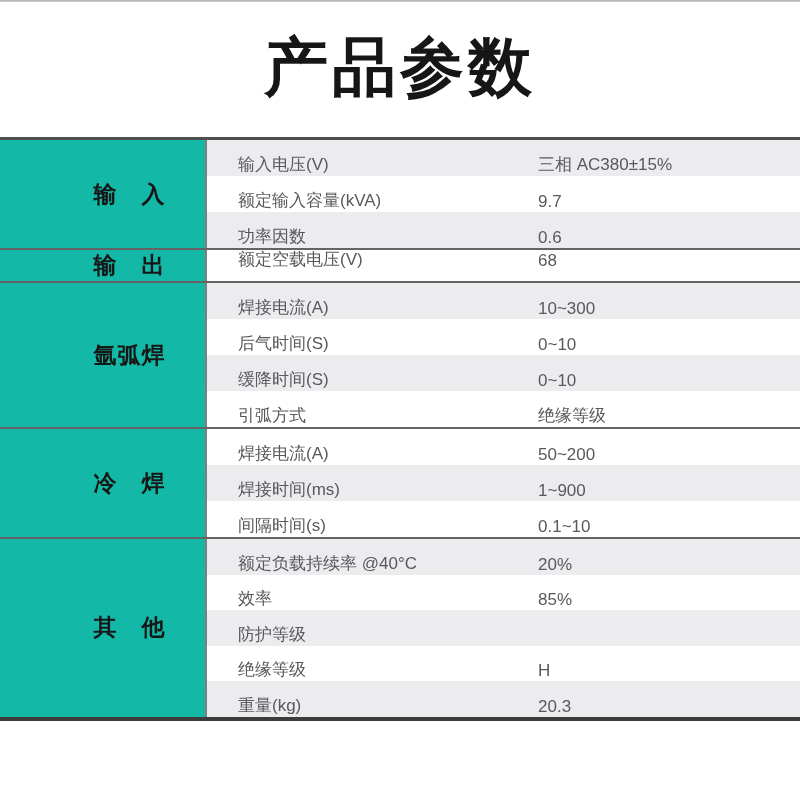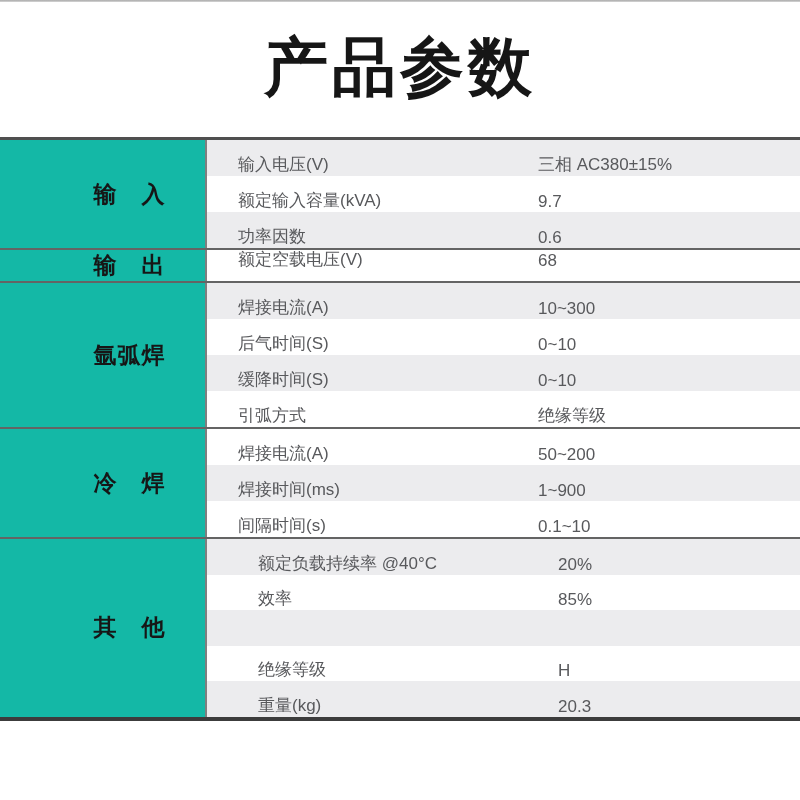--- a/index.html
+++ b/index.html
@@ -24,21 +24,21 @@
   .group{display:flex;border-bottom:2px solid var(--border-group);}
   .group:last-child{border-bottom:4px solid var(--border-bottom);}
   .cat-cell{width:207px;flex:0 0 207px;border-right:2px solid var(--divider);
     display:flex;align-items:center;justify-content:center;padding-left:54px;
     font-size:23px;font-weight:bold;color:var(--text-primary);letter-spacing:1px;
     background:#14b8a6;}
   .rows{flex:1;display:flex;flex-direction:column;}
   .row{height:36px;display:flex;align-items:flex-end;font-size:17px;
     color:var(--text-secondary);}
   .group-out .row{height:21px;}
-  .group-other .row{height:35.5px;padding-left:20px;}
+  .group-other .row{height:35.5px;}
   .param-label{width:331px;flex:0 0 331px;padding-left:31px;white-space:nowrap;
     overflow:hidden;}
   .param-value{flex:1;white-space:nowrap;}
   .group-in  .row:nth-child(odd),
   .group-tig .row:nth-child(odd),
   .group-other .row:nth-child(odd){background:var(--stripe);}
   .group-cold .row:nth-child(even){background:var(--stripe);}
 </style>
 </head>
 <body>
@@ -124,20 +124,21 @@
     <div class="rows">
       <div class="row">
         <div class="param-label">额定负载持续率 @40°C</div>
         <div class="param-value">20%</div>
       </div>
       <div class="row">
         <div class="param-label">效率</div>
         <div class="param-value">85%</div>
       </div>
       <div class="row">
+        <div class="param-label">防护等级</div>
       </div>
       <div class="row">
         <div class="param-label">绝缘等级</div>
         <div class="param-value">H</div>
       </div>
       <div class="row">
         <div class="param-label">重量(kg)</div>
         <div class="param-value">20.3</div>
       </div>
     </div>

